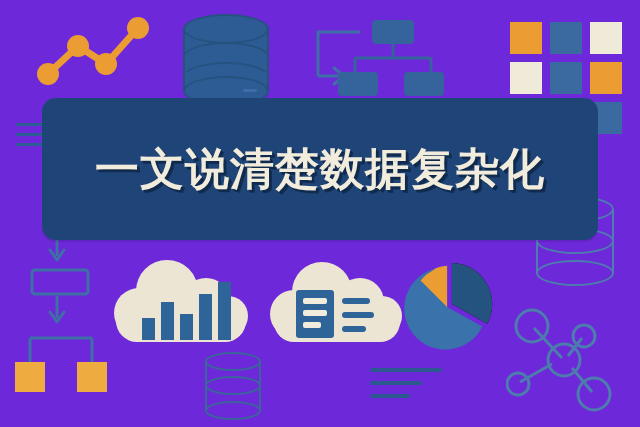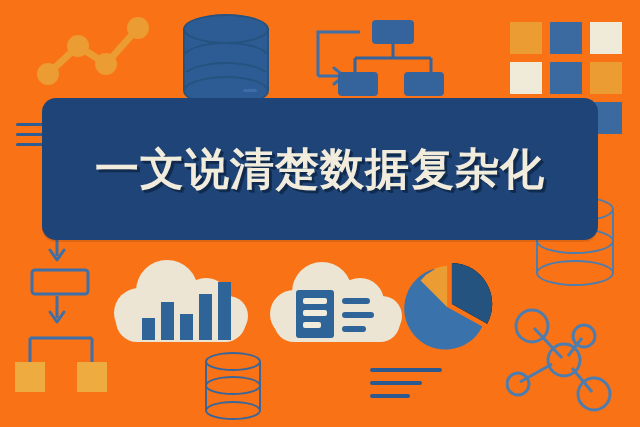--- a/index.html
+++ b/index.html
@@ -5,21 +5,21 @@
   html, body {
     margin: 0;
     padding: 0;
     background: #1b3a63;
   }
   #poster {
     position: relative;
     width: 640px;
     height: 427px;
     overflow: hidden;
-    background: #f97316;
+    background: #6d28d9;
     font-family: "Liberation Sans", sans-serif;
   }
   
   .deco { position: absolute; }
 
   
   .linechart { left: 34px; top: 12px; width: 120px; height: 78px; }
 
   
   .db-stack { left: 183px; top: 14px; width: 86px; height: 90px; }

